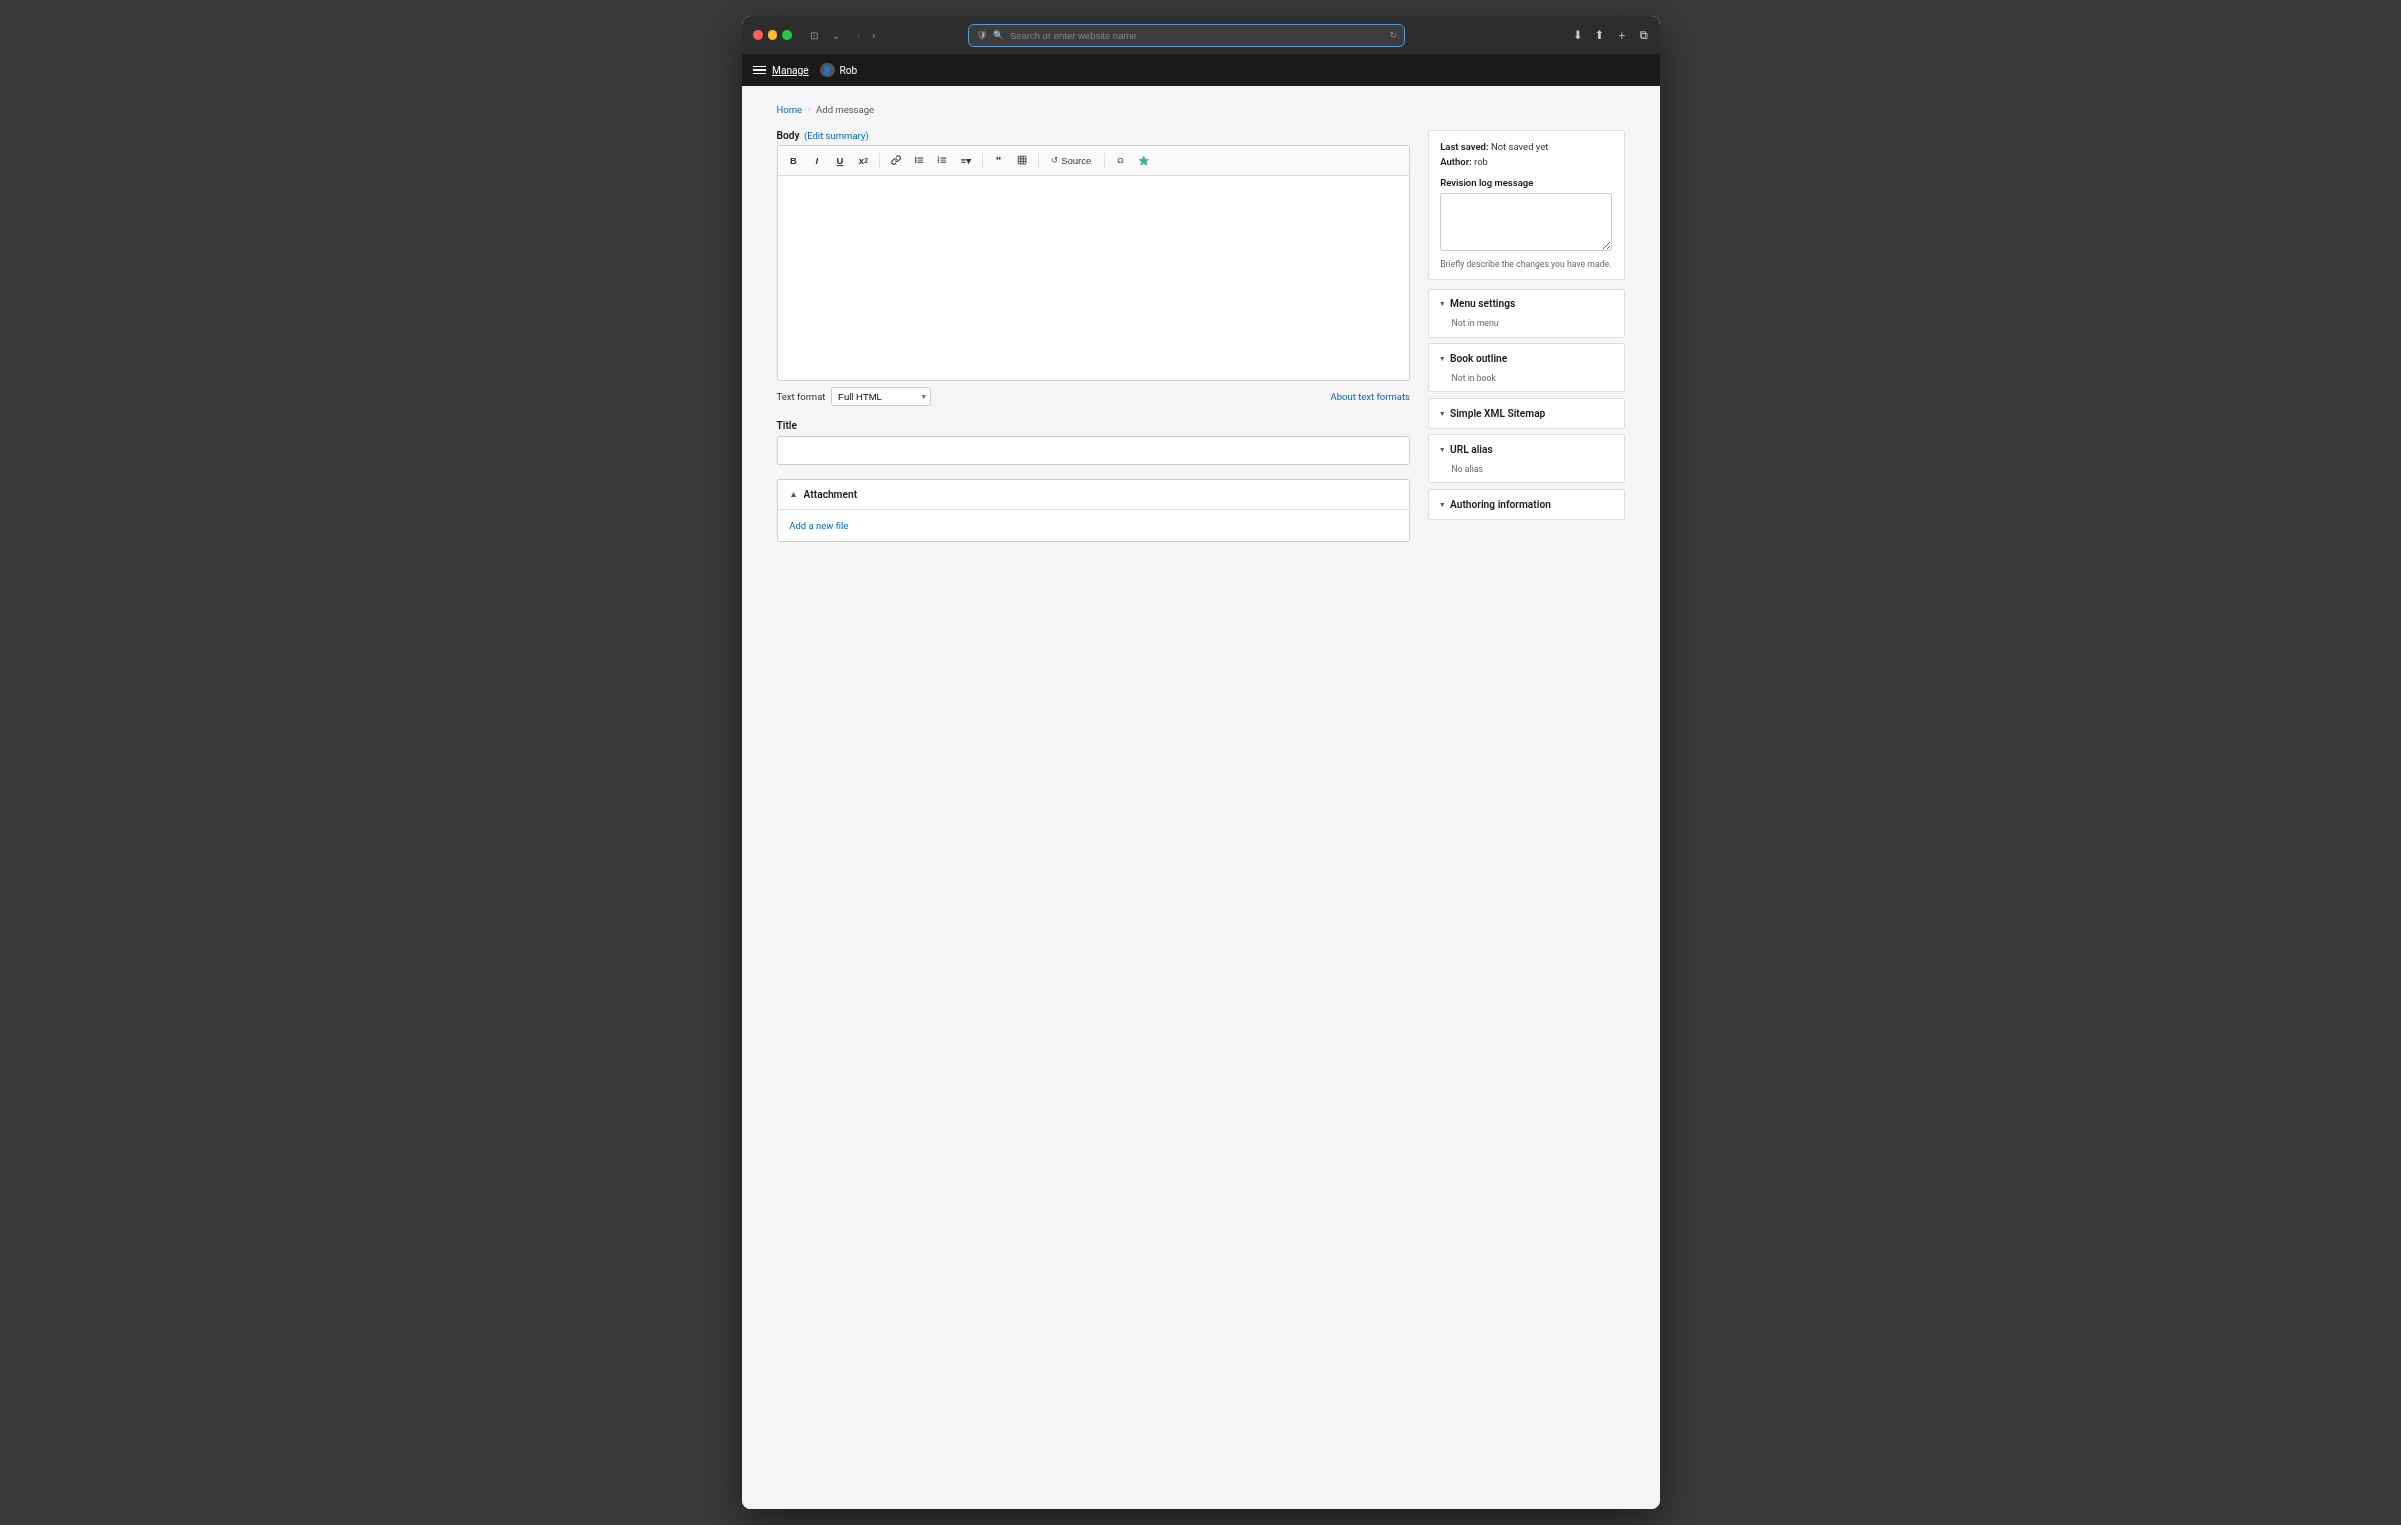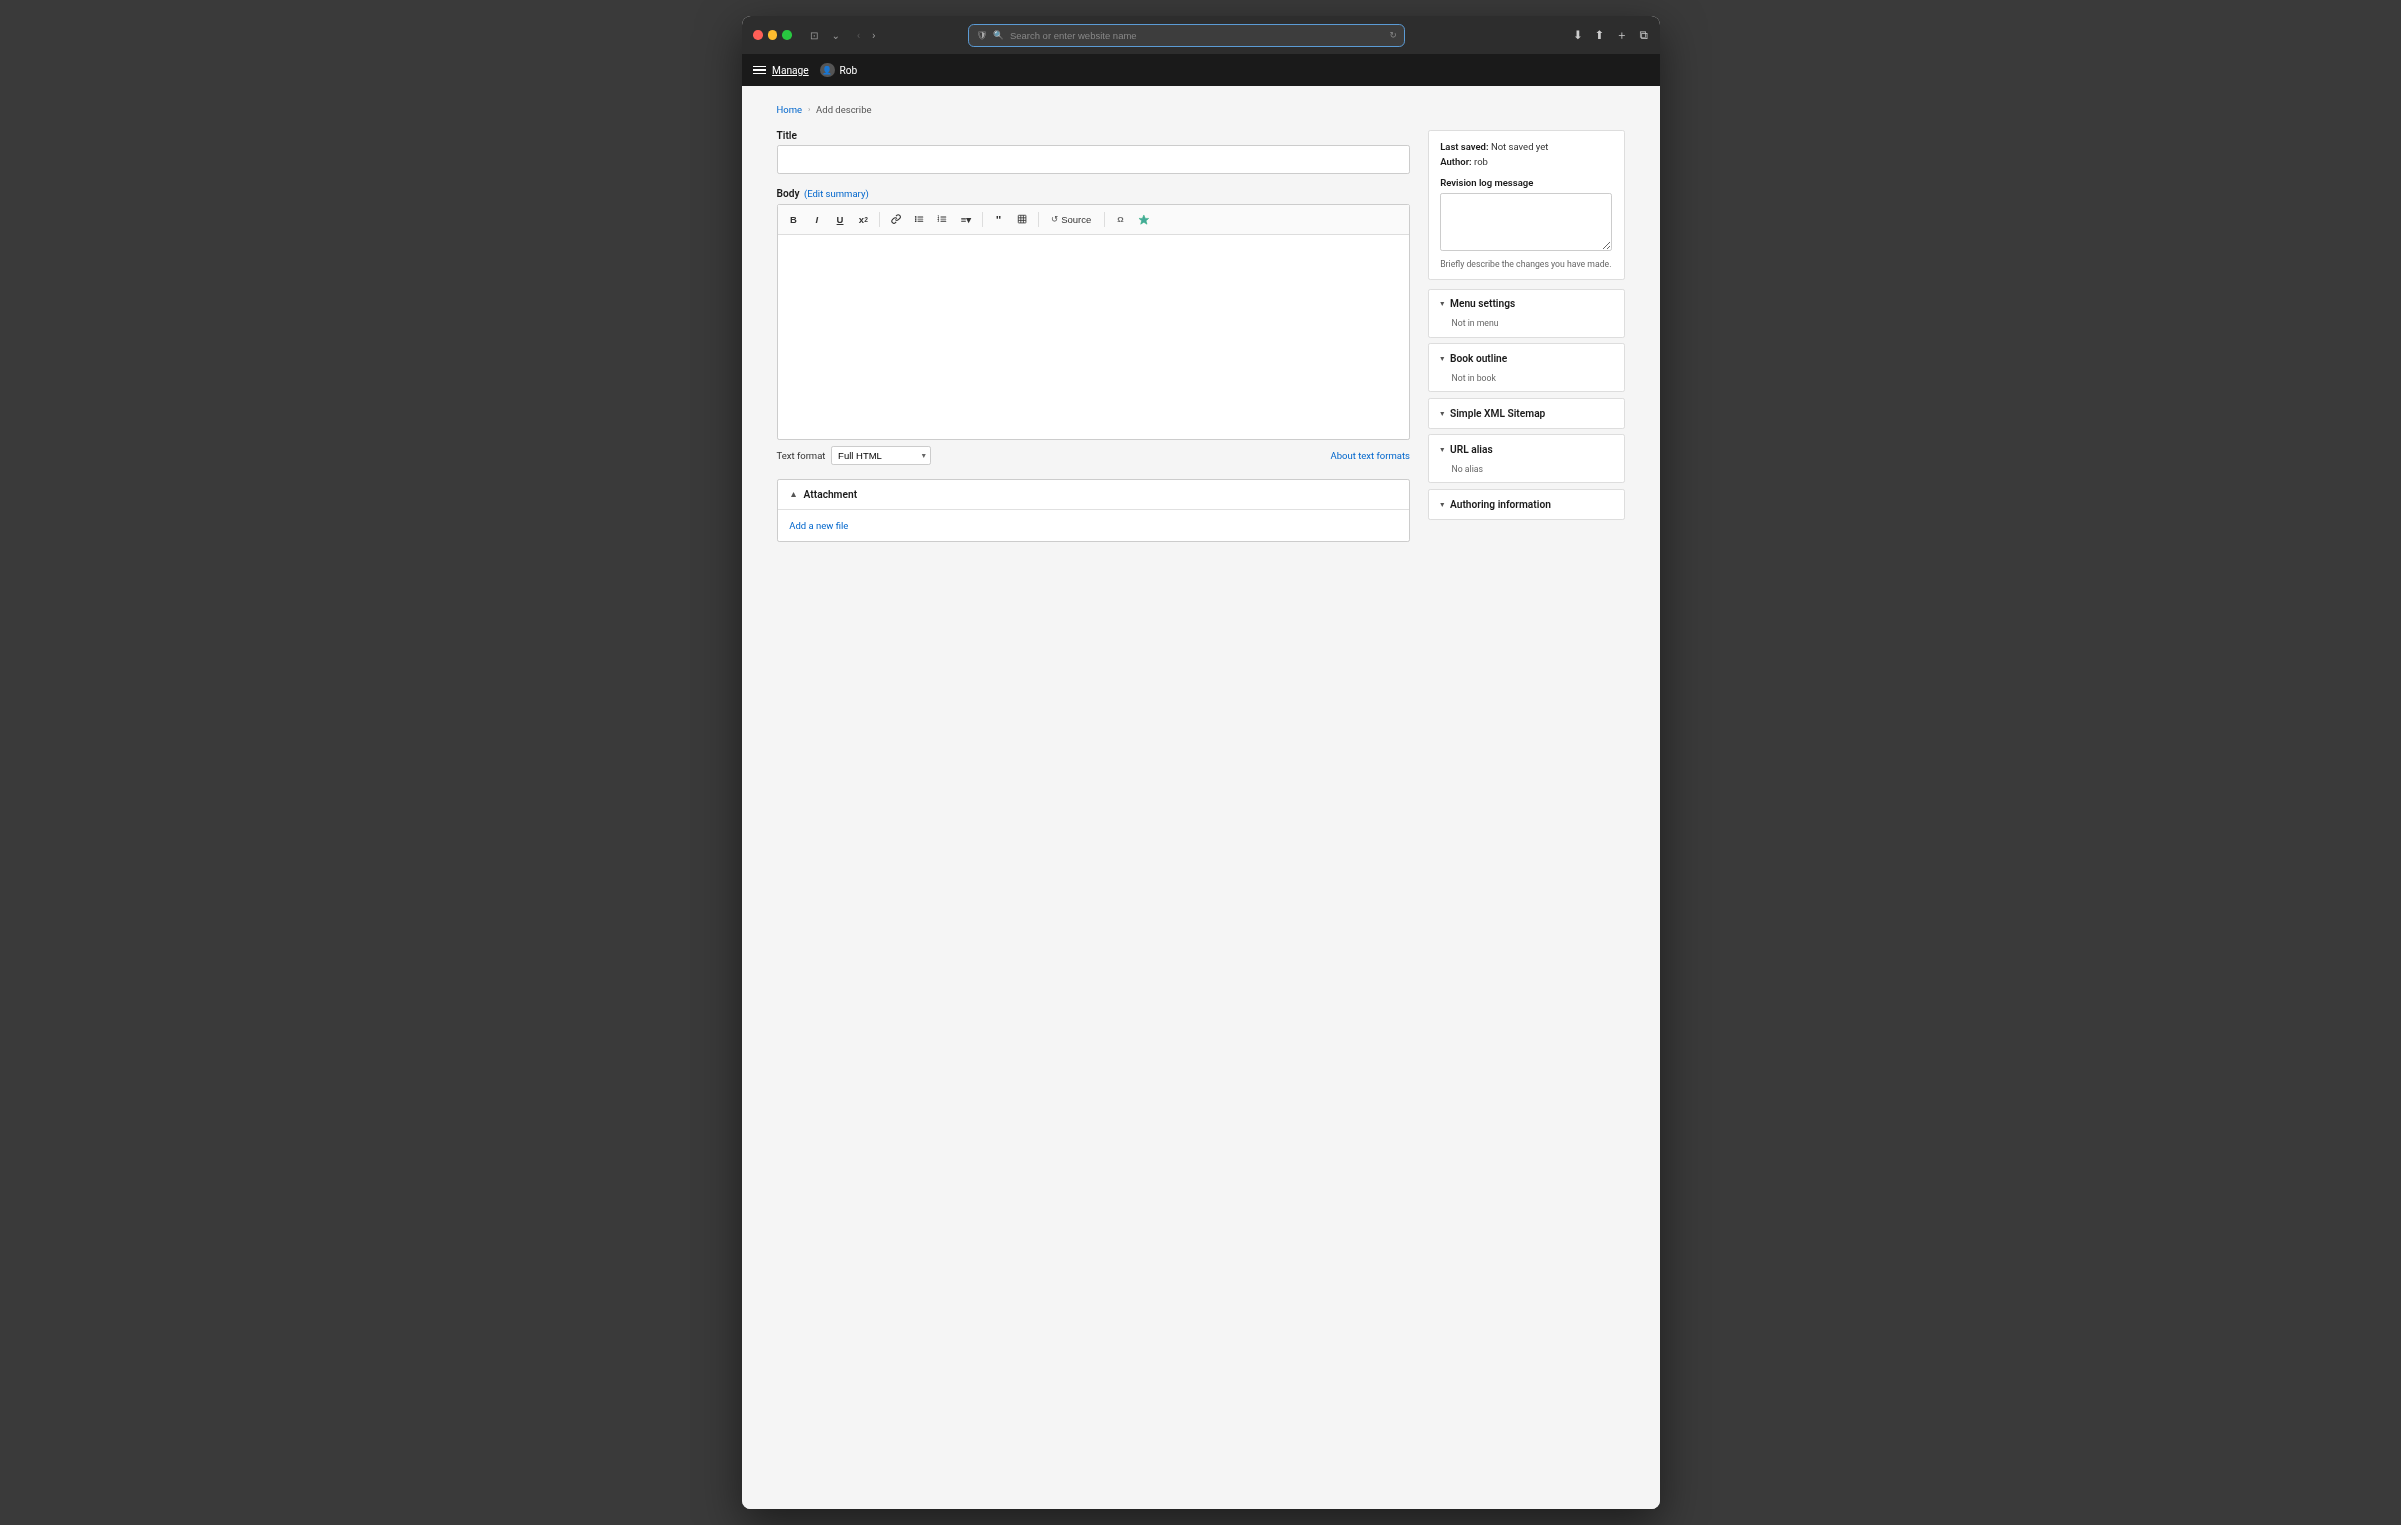--- a/index.html
+++ b/index.html
@@ -467,32 +467,27 @@
       <div class="user-icon">👤</div>
       <span>Rob</span>
     </div>
   </div>
 
   <div class="page-content">
 
     <div class="breadcrumb">
       <a href="#">Home</a>
       <span class="breadcrumb-sep">›</span>
-      <span>Add describe</span>
+      <span>Add message</span>
     </div>
 
 
     <div class="form-layout">
 
       <div class="form-main">
-
-        <div class="field-group">
-          <label class="field-label">Title</label>
-          <input type="text" class="title-input" style="">
-        </div>
 
         <div class="field-group">
           <div class="field-label-inline">
             <span class="lbl">Body</span>
             <a href="#">(Edit summary)</a>
           </div>
           <div class="editor-container">
             <div class="editor-toolbar">
               <button class="toolbar-btn">B</button>
               <button class="toolbar-btn" style="font-style:italic;">I</button>
@@ -562,20 +557,25 @@
                   <option>Basic HTML</option>
                   <option>Restricted HTML</option>
                   <option>Plain text</option>
                 </select>
               </div>
             </div>
             <a href="#" class="about-text-formats-link">About text formats</a>
           </div>
         </div>
 
+        <div class="field-group">
+          <label class="field-label">Title</label>
+          <input type="text" class="title-input" style="">
+        </div>
+
         <div class="attachment-section">
           <div class="attachment-header">
             <span class="collapse-icon">▲</span>
             <span class="attachment-header-title">Attachment</span>
           </div>
           <div class="attachment-body">
             <a href="#" class="add-file-link">Add a new file</a>
           </div>
         </div>
       </div>

